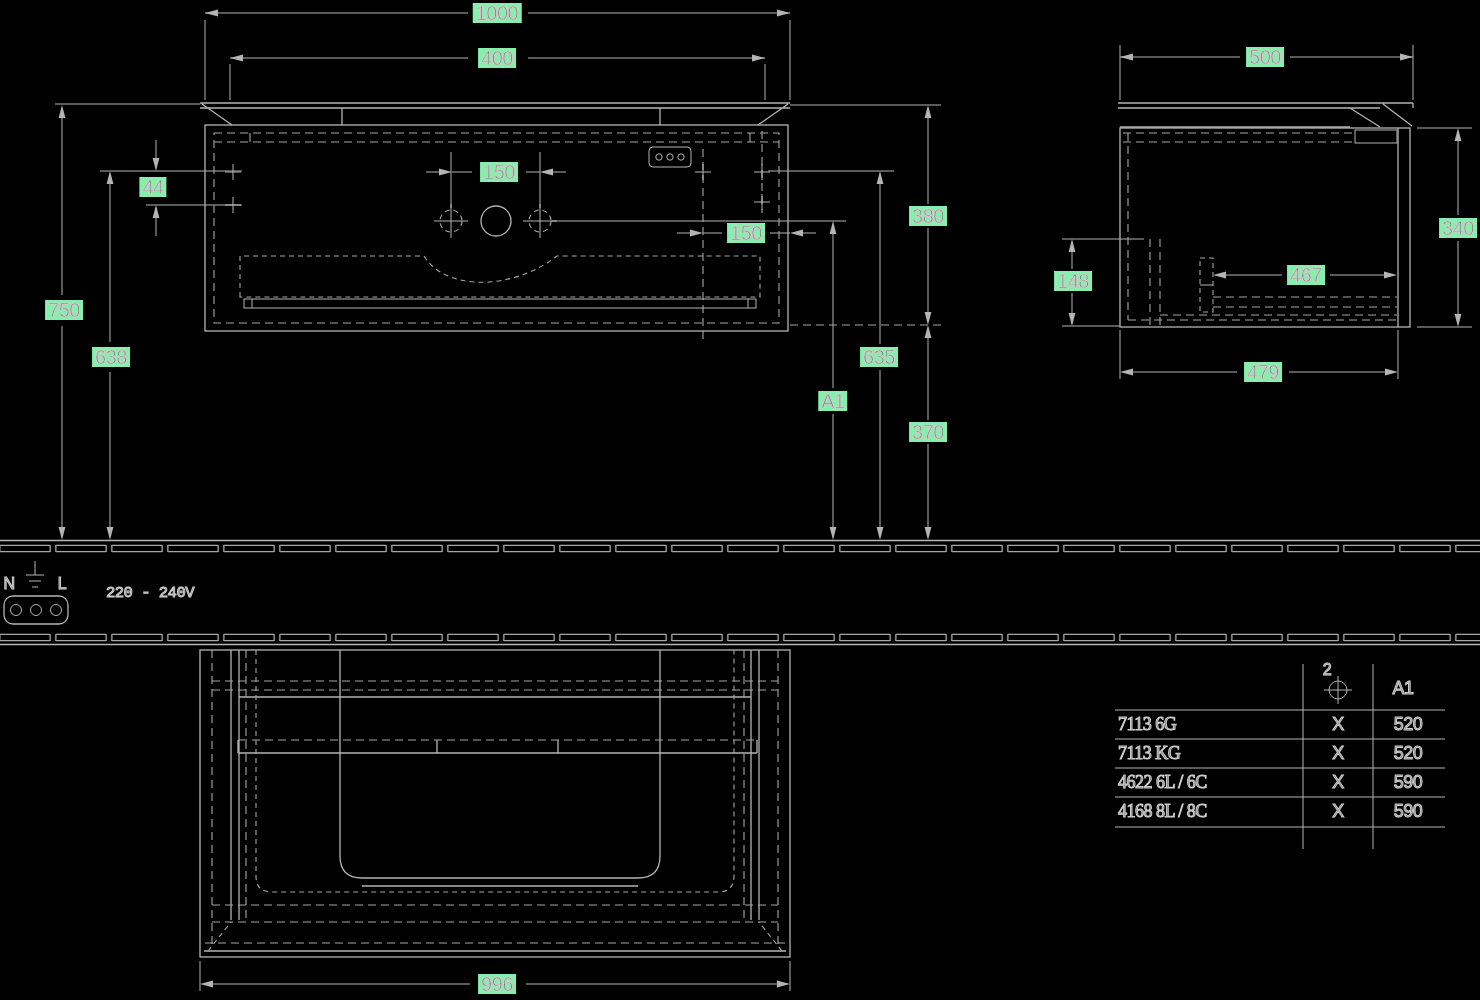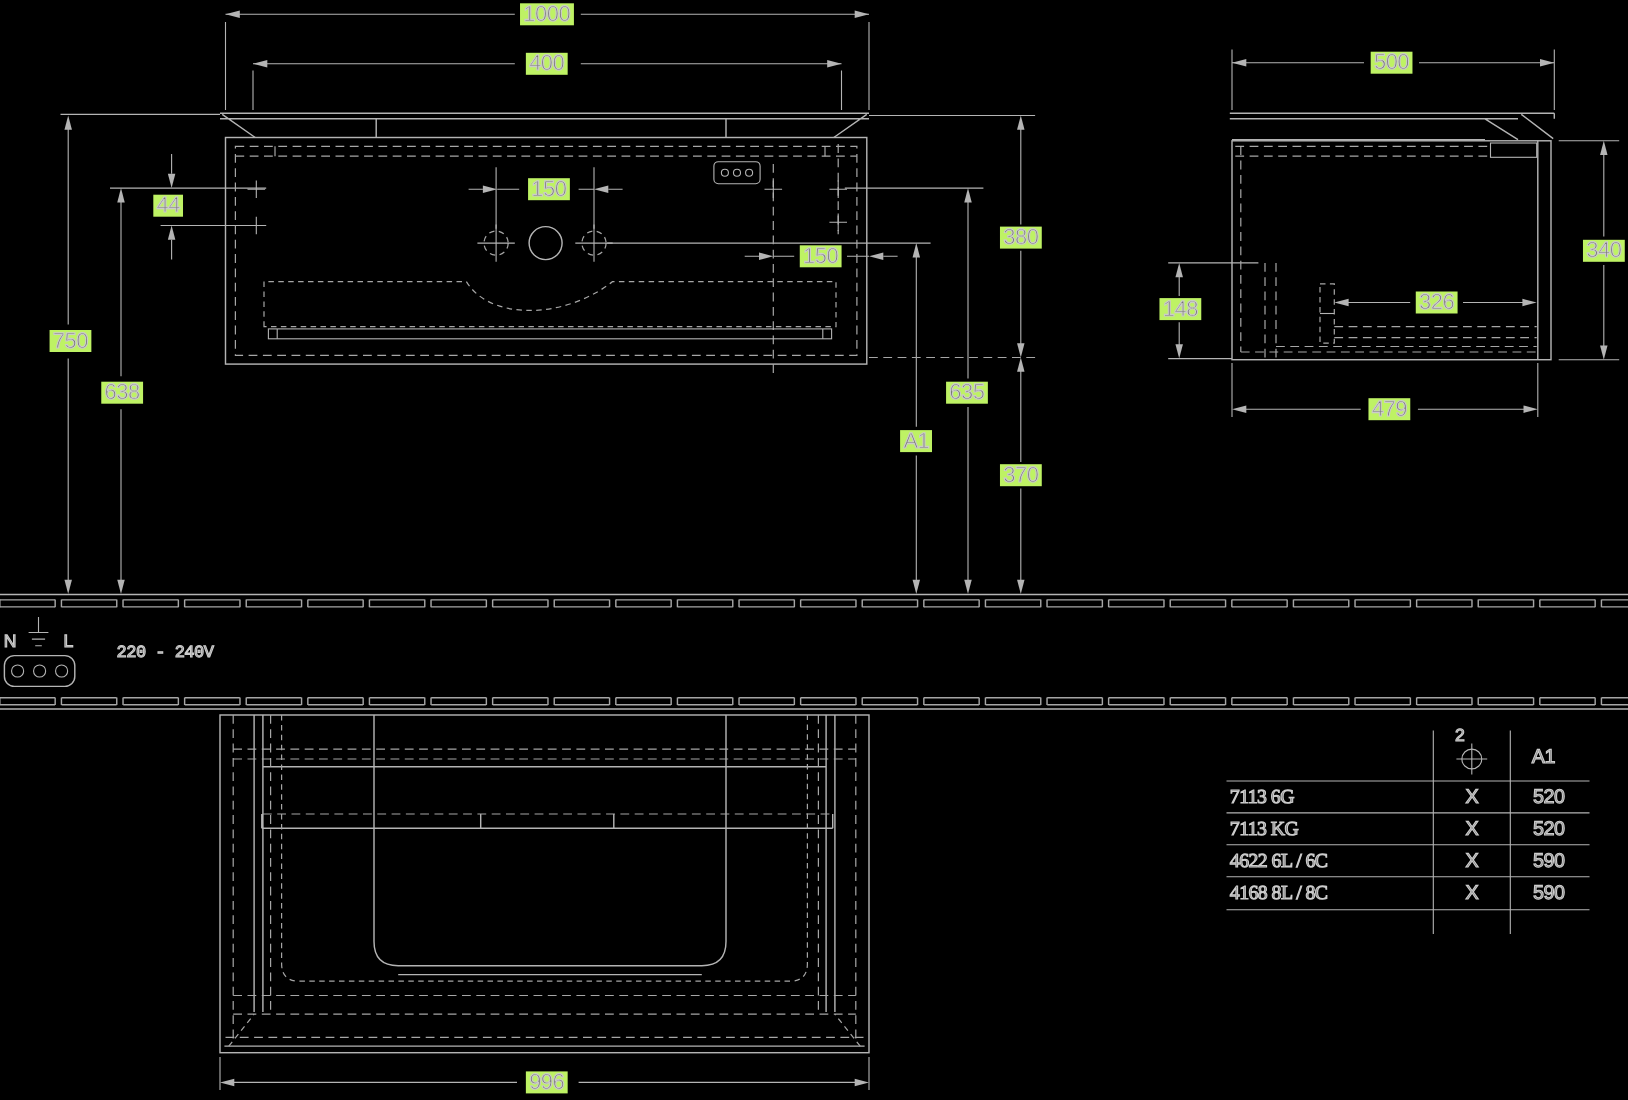--- a/index.html
+++ b/index.html
@@ -13,21 +13,21 @@
   .sw {stroke:#b4b4b4;stroke-width:1;fill:none;}
   .d1 {stroke:#a6a6a6;stroke-width:1.1;fill:none;stroke-dasharray:8 5;}
   .d2 {stroke:#a6a6a6;stroke-width:1.1;fill:none;stroke-dasharray:5 4;}
   .ar {fill:#b4b4b4;stroke:none;}
   .band{stroke:#a6a6a6;stroke-width:1.2;fill:none;stroke-dasharray:50 6;}
   .sep {stroke:#a6a6a6;stroke-width:7;fill:none;stroke-dasharray:1.3 4.4 1.3 49;stroke-dashoffset:-49.5;}
   
   .t{
     position:absolute;transform:translate(-50%,-50%);
     color:#757575;-webkit-text-stroke:1px #cccccc;
-    background:#bef264;padding:0 3px;font-size:20px;line-height:1;
+    background:#86efac;padding:0 3px;font-size:20px;line-height:1;
     white-space:nowrap;letter-spacing:-0.5px;
   }
   .tl{transform:translate(0,-50%);font-family:Liberation Serif, serif;}          
   .f18{font-size:18px;}
   .f16{font-size:16px;}
   .f15{font-size:15.5px;font-family:Liberation Mono, monospace;}
   .nobg{background:transparent;padding:0;}
 </style>
 </head>
 <body>
@@ -191,21 +191,21 @@
   <span class="t" style="left:499px;top:172px">150</span>
   <span class="t" style="left:746px;top:233px">150</span>
   <span class="t" style="left:928px;top:216px">380</span>
   <span class="t" style="left:879px;top:357px">635</span>
   <span class="t" style="left:928px;top:432px">370</span>
   <span class="t" style="left:833px;top:401px">A1</span>
 
   <span class="t" style="left:1265px;top:57px">500</span>
   <span class="t" style="left:1458px;top:228px">340</span>
   <span class="t" style="left:1073px;top:281px">148</span>
-  <span class="t" style="left:1306px;top:275px">326</span>
+  <span class="t" style="left:1306px;top:275px">467</span>
   <span class="t" style="left:1263px;top:372px">479</span>
 
   <span class="t" style="left:497px;top:984px">996</span>
 
   <span class="t f16 nobg" style="left:9px;top:584px">N</span>
   <span class="t f16 nobg" style="left:62px;top:584px">L</span>
   <span class="t f15 nobg" style="left:150px;top:594px">220 - 240V</span>
 
   <span class="t f16 nobg" style="left:1327px;top:670px">2</span>
   <span class="t f18 nobg" style="left:1403px;top:688px">A1</span>

